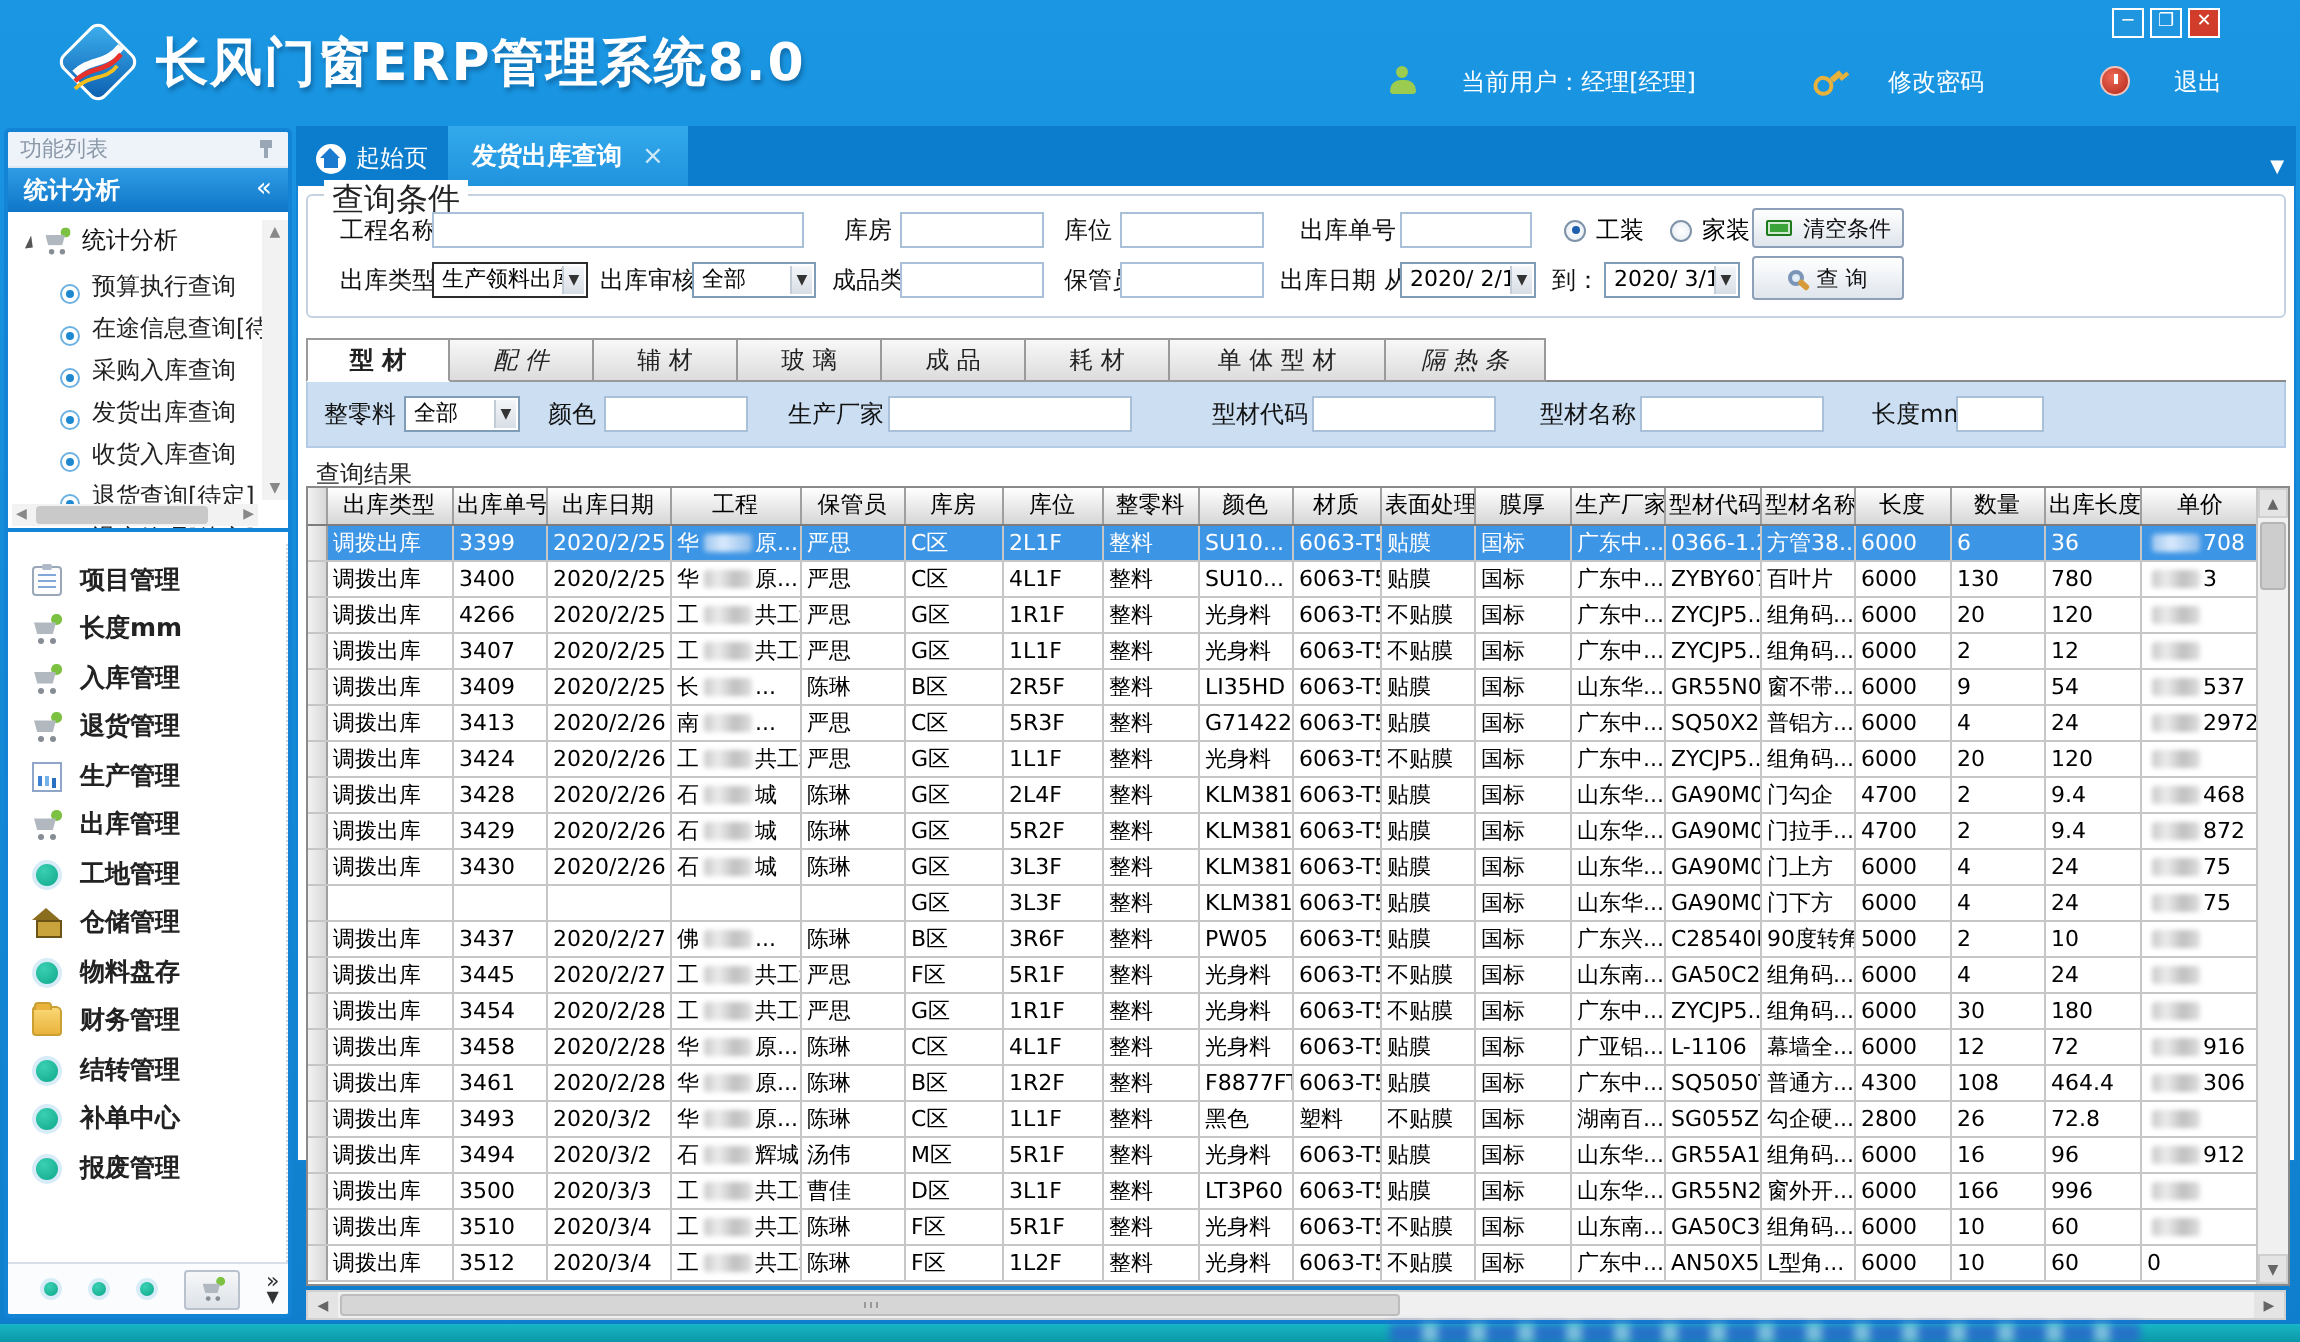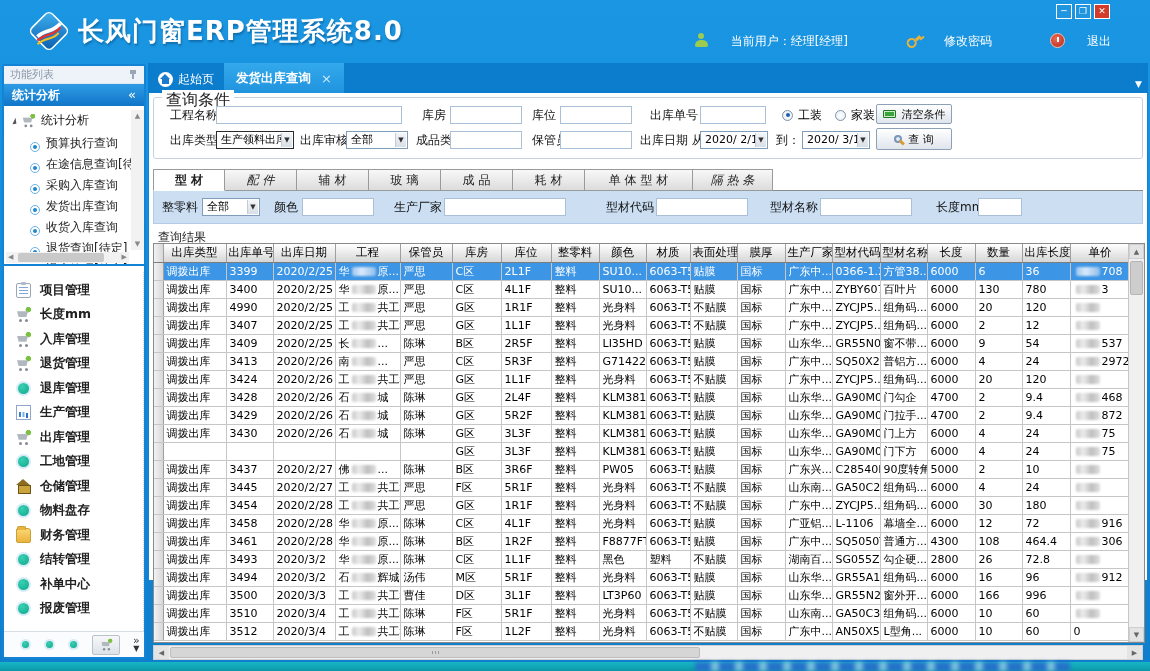--- a/index.html
+++ b/index.html
@@ -238,24 +238,20 @@
         </div>
         <div class="menu-item">
           <span class="ico ico-cart"></span>
           <span>入库管理</span>
         </div>
         <div class="menu-item">
           <span class="ico ico-cart"></span>
           <span>退货管理</span>
         </div>
         <div class="menu-item">
-          <span class="ico ico-dot"></span>
-          <span>退库管理</span>
-        </div>
-        <div class="menu-item">
           <span class="ico ico-chart"></span>
           <span>生产管理</span>
         </div>
         <div class="menu-item">
           <span class="ico ico-cart"></span>
           <span>出库管理</span>
         </div>
         <div class="menu-item">
           <span class="ico ico-dot"></span>
           <span>工地管理</span>
@@ -481,21 +477,21 @@
                 <td>百叶片</td>
                 <td>6000</td>
                 <td>130</td>
                 <td>780</td>
                 <td><span class="mask"></span><span>3</span></td>
                 <td>535</td>
               </tr>
               <tr>
                 <td class="marker"></td>
                 <td>调拨出库</td>
-                <td>4990</td>
+                <td>4266</td>
                 <td>2020/2/25</td>
                 <td><span>工</span><span class="mask"></span><span>共工程</span></td>
                 <td>严思</td>
                 <td>G区</td>
                 <td>1R1F</td>
                 <td>整料</td>
                 <td>光身料</td>
                 <td>6063-T5</td>
                 <td>不贴膜</td>
                 <td>国标</td>

